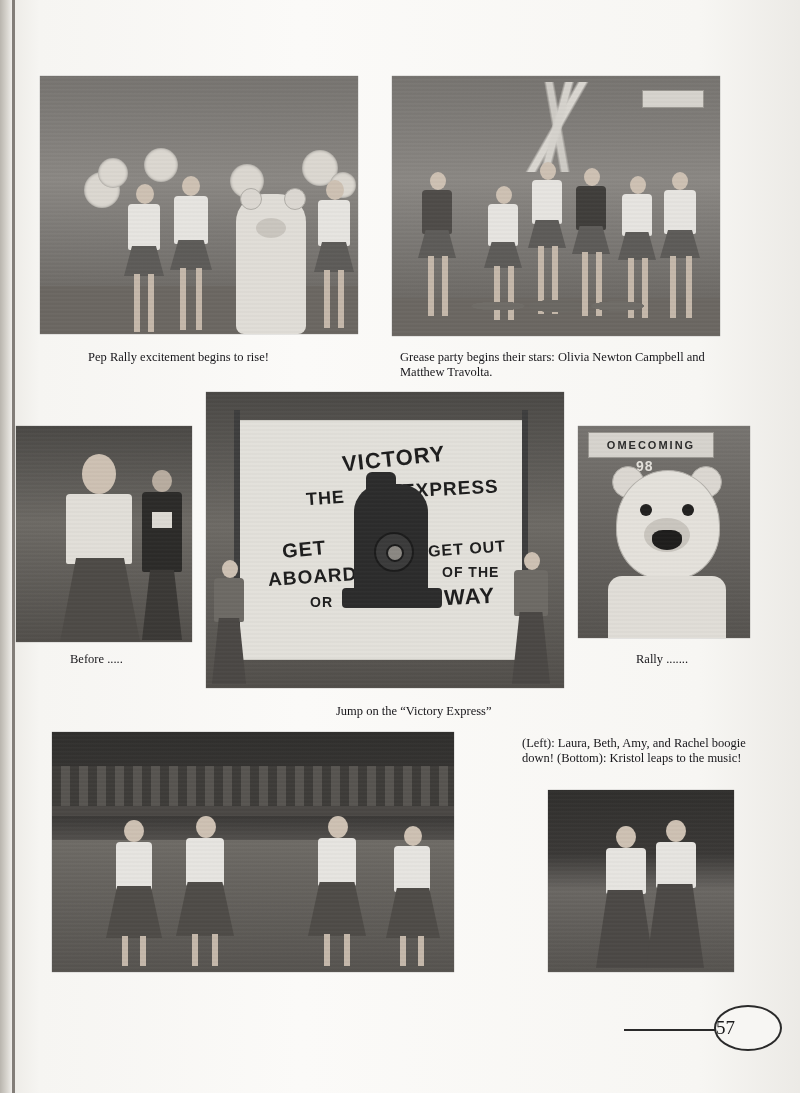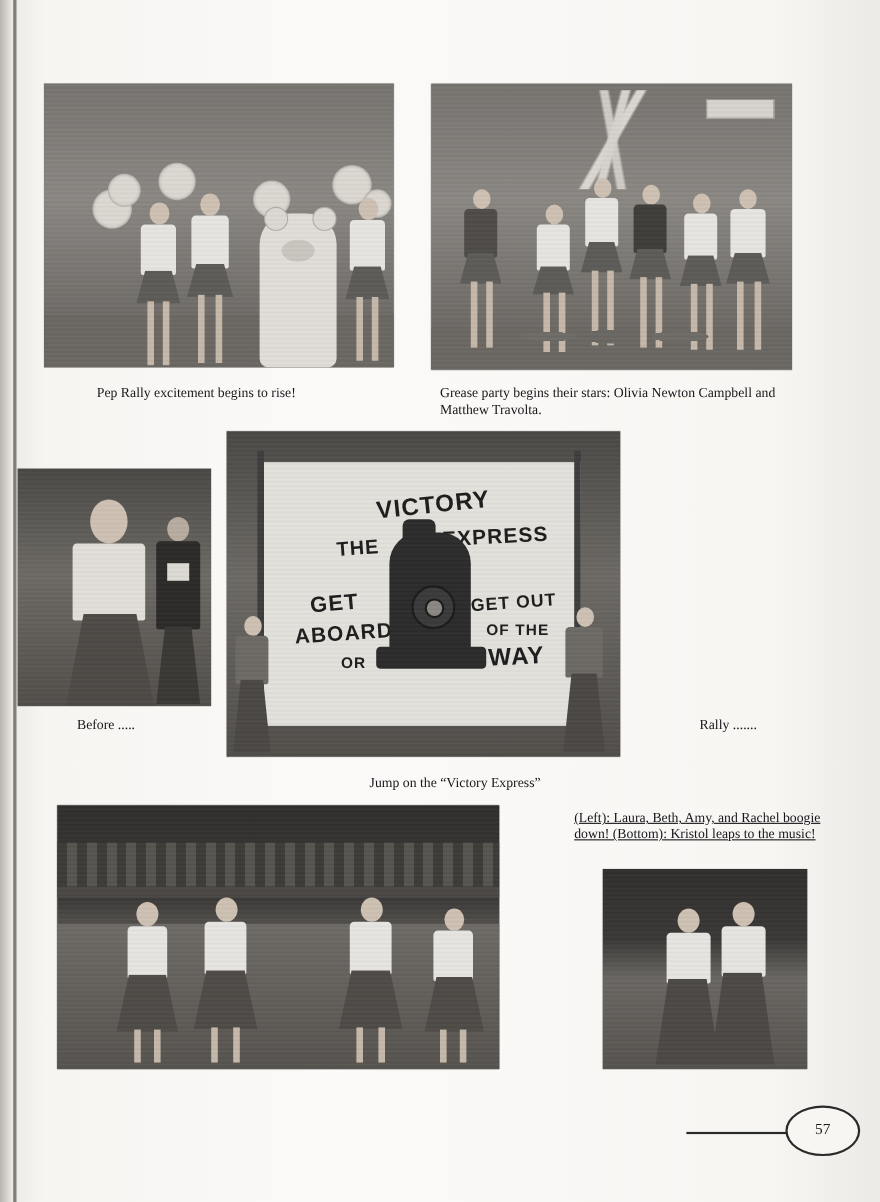--- a/index.html
+++ b/index.html
@@ -72,22 +72,21 @@
     position: absolute;
     right: 0;
     top: 0;
     width: 64px;
     height: 42px;
     border: 2px solid #2a2a2a;
     border-radius: 50% / 50%;
     background: #f7f6f3;
     display: flex;
     align-items: center;
-    justify-content: center;
-    font-size: 14px;
+    font-size: 19px;
     color: #1b1b1b;
   }
   .page-rule {
     position: absolute;
     right: 56px;
     bottom: 62px;
     width: 120px;
     height: 2px;
     background: #2a2a2a;
   }
@@ -378,20 +377,36 @@
     </div>
     <div class="fig" style="left:306px; top:160px; width:40px; height:134px;">
       <div class="head" style="left:12px; top:0; width:16px; height:18px;"></div>
       <div class="top" style="left:2px; top:18px; width:34px; height:46px; background:#6d6a65;"></div>
       <div class="skirt" style="left:0; top:60px; width:38px; height:72px; background:#4a4744;"></div>
     </div>
     <div class="grain"></div>
   </div>
   <div class="caption" style="left:296px; top:704px; width:300px;margin-left:40px;">Jump on the “Victory Express”</div>
 
+  <div class="photo" style="left:578px; top:426px; width:172px; height:212px;">
+    <div class="bear-bg"></div>
+    <div class="banner" style="left:10px; top:6px; width:124px; height:24px;">
+      <span>OMECOMING</span>
+    </div>
+    <div class="poster-text" style="left:58px; top:32px; font-size:14px; color:#e6e3dd;">98</div>
+    <div class="bear-ear" style="left:34px; top:40px; width:30px; height:30px;"></div>
+    <div class="bear-ear" style="left:112px; top:40px; width:30px; height:30px;"></div>
+    <div class="bear-head" style="left:38px; top:44px; width:102px; height:108px;"></div>
+    <div class="bear-eye" style="left:62px; top:78px; width:12px; height:12px;"></div>
+    <div class="bear-eye" style="left:104px; top:78px; width:12px; height:12px;"></div>
+    <div class="bear-muzzle" style="left:66px; top:92px; width:46px; height:34px;"></div>
+    <div class="bear-mouth" style="left:74px; top:104px; width:30px; height:20px;"></div>
+    <div style="position:absolute; left:30px; top:150px; width:118px; height:62px; background:#e2dfd9; border-radius:14px 14px 0 0;"></div>
+    <div class="grain"></div>
+  </div>
   <div class="caption" style="left:636px; top:652px; width:120px;">Rally .......</div>
 
   <div class="photo" style="left:52px; top:732px; width:402px; height:240px;">
     <div class="night-bg"></div>
 
     <div style="position:absolute; left:0; top:34px; width:402px; height:40px;
       background: repeating-linear-gradient(90deg,#3d3b38 0 9px,#575450 9px 18px);"></div>
     <div style="position:absolute; left:0; top:74px; width:402px; height:10px; background:#4a4744;"></div>
 
     <div style="position:absolute; left:0; bottom:0; width:402px; height:132px; background:linear-gradient(180deg,#6e6b66 0%, #56534f 100%);"></div>
@@ -420,21 +435,21 @@
     <div class="fig" style="left:332px; top:94px; width:58px; height:140px;">
       <div class="head" style="left:20px; top:0; width:18px; height:20px;"></div>
       <div class="top" style="left:10px; top:20px; width:36px; height:46px;"></div>
       <div class="skirt" style="left:2px; top:62px; width:54px; height:50px; background:#4e4b47;"></div>
       <div class="leg" style="left:16px; top:110px; height:30px;"></div>
       <div class="leg" style="left:34px; top:110px; height:30px;"></div>
     </div>
     <div class="grain"></div>
   </div>
 
-  <div class="caption" style="left:522px; top:736px; width:244px;text-decoration:underline;">(Left): Laura, Beth, Amy, and Rachel boogie down! (Bottom): Kristol leaps to the music!</div>
+  <div class="caption" style="left:522px; top:736px; width:244px;">(Left): Laura, Beth, Amy, and Rachel boogie down! (Bottom): Kristol leaps to the music!</div>
 
   <div class="photo" style="left:548px; top:790px; width:186px; height:182px;">
     <div class="night-bg"></div>
     <div class="fig" style="left:48px; top:36px; width:60px; height:146px;">
       <div class="head" style="left:20px; top:0; width:20px; height:22px;"></div>
       <div class="top" style="left:10px; top:22px; width:40px; height:46px;"></div>
       <div class="skirt" style="left:0; top:64px; width:58px; height:78px; background:#4b4845;"></div>
     </div>
     <div class="fig" style="left:96px; top:30px; width:62px; height:152px;">
       <div class="head" style="left:22px; top:0; width:20px; height:22px;"></div>

